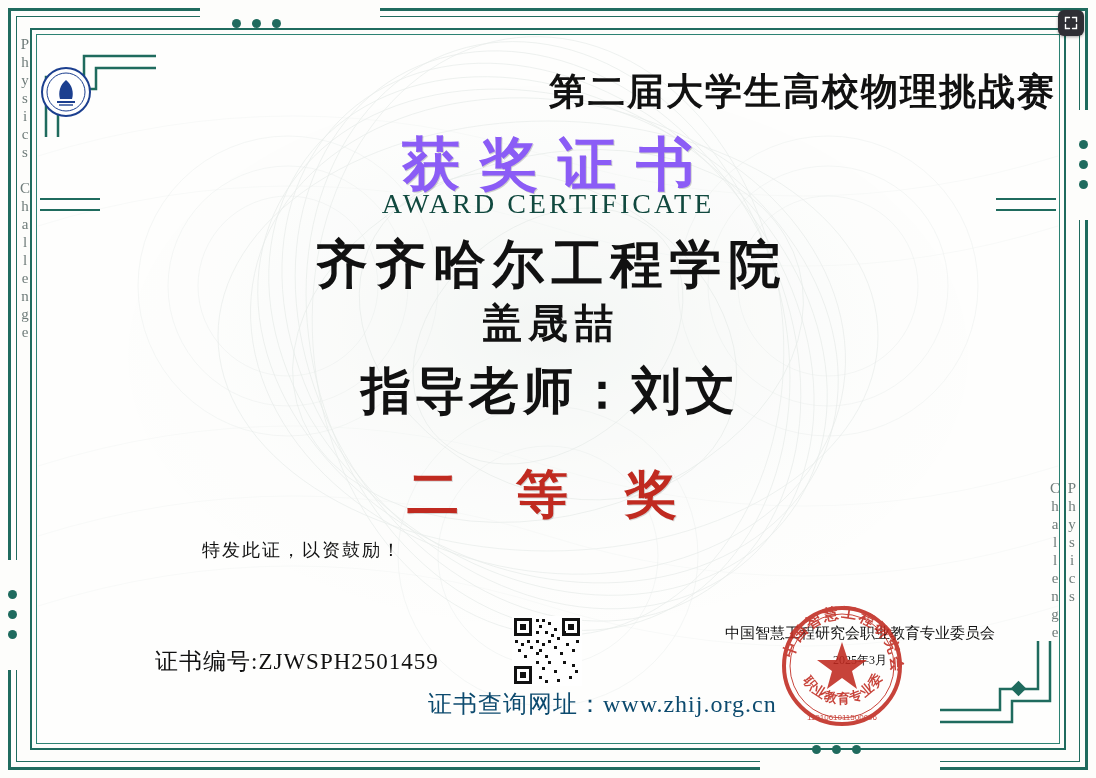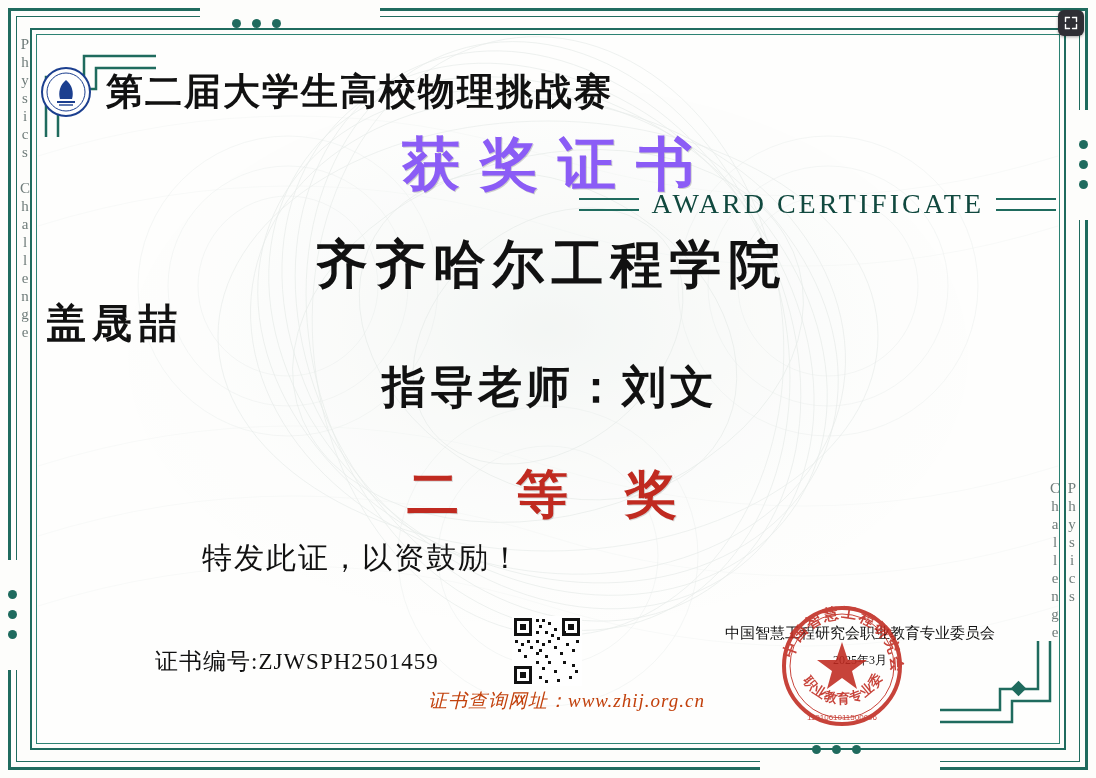--- a/index.html
+++ b/index.html
@@ -113,21 +113,21 @@
     position: absolute;
     left: 40px; top: 38px; right: 40px; bottom: 38px;
   }
 
   .title-row {
     position: absolute;
     top: 28px;
     left: 0; right: 0;
     display: flex;
     align-items: center;
-    justify-content: flex-start;
+    justify-content: space-between;
     gap: 14px;
   }
   .logo-badge {
     width: 52px; height: 52px;
     flex: 0 0 52px;
   }
   .main-title {
     font-family: "Liberation Serif", serif;
     font-size: 37px;
     font-weight: bold;
@@ -149,21 +149,21 @@
     text-indent: 20px;
     text-shadow: 1px 1px 0 rgba(0,0,0,0.18);
   }
 
   .award-en-row {
     position: absolute;
     top: 150px;
     left: 0; right: 0;
     display: flex;
     align-items: center;
-    justify-content: flex-end;
+    justify-content: space-between;
     gap: 12px;
   }
   .en-rule {
     width: 60px;
     height: 9px;
     border-top: 2px solid #1f6b5e;
     border-bottom: 2px solid #1f6b5e;
   }
   .award-en {
     font-family: "Liberation Serif", serif;
@@ -182,36 +182,36 @@
     font-weight: bold;
     color: #111111;
     letter-spacing: 7px;
     text-indent: 7px;
   }
 
   .winner {
     position: absolute;
     top: 258px;
     left: 0; right: 0;
-    text-align: left;
+    text-align: center;
     font-family: "Liberation Serif", serif;
     font-size: 40px;
     font-weight: bold;
     color: #111111;
     letter-spacing: 6px;
     text-indent: 6px;
   }
 
   .teacher {
     position: absolute;
     top: 320px;
     left: 0; right: 0;
     text-align: center;
     font-family: "Liberation Serif", serif;
-    font-size: 44px;
+    font-size: 50px;
     font-weight: bold;
     color: #111111;
     letter-spacing: 4px;
     text-indent: 4px;
   }
 
   .statement {
     position: absolute;
     top: 374px;
     left: 0; right: 0;
@@ -234,43 +234,42 @@
     letter-spacing: 22px;
     text-indent: 22px;
     text-shadow: 1px 1px 0 rgba(0,0,0,0.15);
   }
 
   .encourage {
     position: absolute;
     top: 500px;
     left: 162px;
     font-family: "Liberation Serif", serif;
-    font-size: 30px;
+    font-size: 18px;
     color: #111111;
     letter-spacing: 2px;
   }
 
   .cert-no {
     position: absolute;
     top: 608px;
     left: 115px;
     font-family: "Liberation Serif", serif;
     font-size: 23px;
     color: #111111;
     letter-spacing: 1px;
   }
   .cert-url {
     position: absolute;
     top: 650px;
     left: 388px;
     font-family: "Liberation Serif", serif;
-    font-size: 19px;
-    color: #c2410c;
+    font-size: 24px;
+    color: #0c4a6e;
     letter-spacing: 1px;
-    font-style: italic;
   }
 
   .qr {
     position: absolute;
     top: 578px;
     left: 472px;
     width: 70px;
     height: 70px;
   }
 

